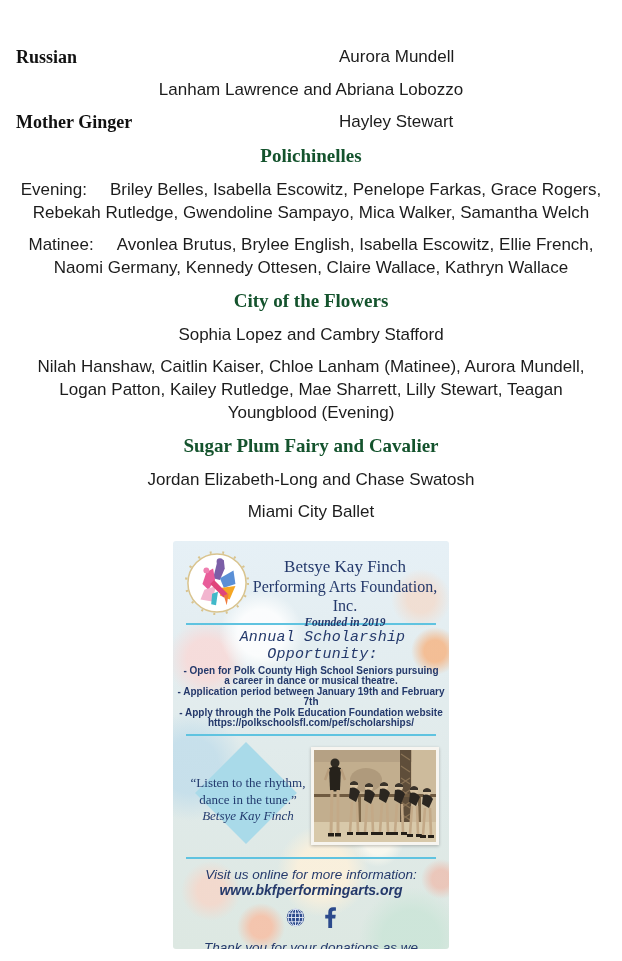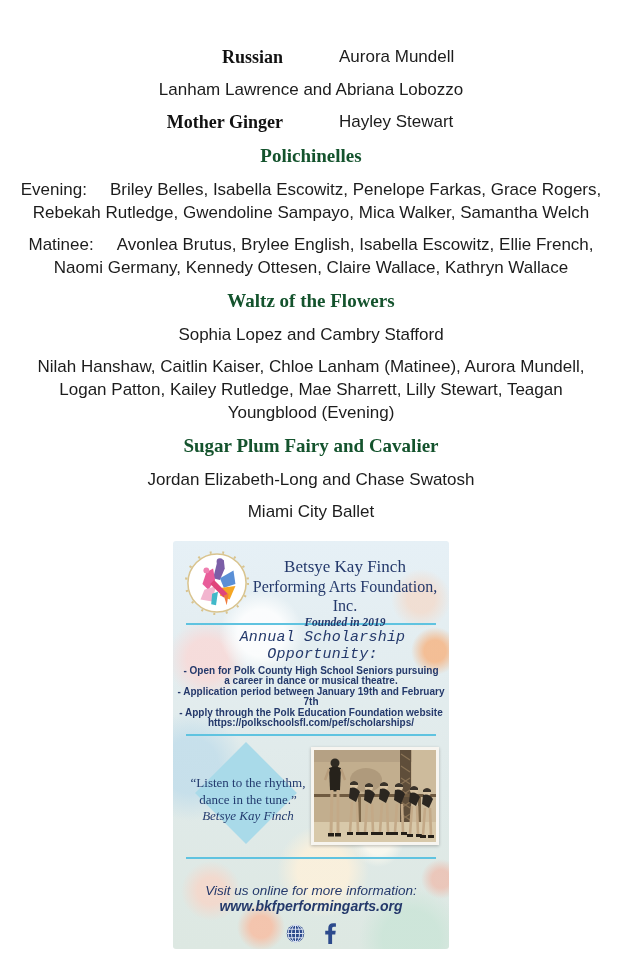--- a/index.html
+++ b/index.html
@@ -4,21 +4,21 @@
 <style>
   html,body{margin:0;padding:0;}
   body{
     width:622px;height:961px;background:#ffffff;overflow:hidden;
     font-family:"Liberation Sans",sans-serif;color:#1c1c1c;
   }
   .cast{padding:36px 16px 0 16px;}
   .cast p{margin:9px 0;line-height:23px;font-size:17px;text-align:center;}
   .pair{display:grid;grid-template-columns:1fr 1fr;margin:9px 0;line-height:24px;}
   .pair .role{
-    text-align:right;padding-right:28px;
+    text-align:left;padding-right:28px;
     font-family:"Liberation Serif",serif;font-weight:700;font-size:18px;color:#111;
   }
   .pair .pnames{text-align:left;padding-left:28px;font-size:17px;}
   .cast h3{
     margin:10px 0;text-align:center;font-family:"Liberation Serif",serif;
     font-weight:700;font-size:19px;color:#14532d;line-height:24px;
   }
   .labeled .label{padding-right:23px;}
 
   
@@ -59,21 +59,21 @@
   }
   .quote-box{
     position:absolute;left:6px;top:32px;width:138px;text-align:center;
     font-family:"Liberation Serif",serif;font-size:13px;line-height:16.5px;color:#223a6e;
   }
   .quote-author{font-style:italic;}
   .photo{
     position:absolute;left:138px;top:4px;width:122px;height:92px;background:#c6b494;
     border:3px solid #f7f5f0;box-shadow:0 1px 3px rgba(0,0,0,.25);
   }
-  .visit{ text-align:center;font-style:italic;font-size:13.5px;line-height:15.5px;margin-top:24px;}
+  .visit{ text-align:center;font-style:italic;font-size:13.5px;line-height:15.5px;margin-top:8px;}
   .visit2{font-weight:700;font-size:14px;}
   .icons{display:flex;justify-content:center;align-items:center;gap:18px;margin-top:11px;height:20px;}
   .thanks{
     width:250px;margin:11px auto 0 auto;text-align:center;font-style:italic;
     font-size:13.5px;line-height:15.5px;
   }
 </style>
 </head>
 <body>
 
@@ -92,21 +92,21 @@
       <span class="role">Mother Ginger</span>
       <span class="pnames">Hayley Stewart</span>
     </div>
 
     <h3>Polichinelles</h3>
 
     <p class="labeled"><span class="label">Evening:</span><span>Briley Belles, Isabella Escowitz, Penelope Farkas, Grace Rogers, Rebekah Rutledge, Gwendoline Sampayo, Mica Walker, Samantha Welch</span></p>
 
     <p class="labeled"><span class="label">Matinee:</span><span>Avonlea Brutus, Brylee English, Isabella Escowitz, Ellie French, Naomi Germany, Kennedy Ottesen, Claire Wallace, Kathryn Wallace</span></p>
 
-    <h3>Waltz of the Flowers</h3>
+    <h3>City of the Flowers</h3>
 
     <p>Sophia Lopez and Cambry Stafford</p>
     <p>Nilah Hanshaw, Caitlin Kaiser, Chloe Lanham (Matinee), Aurora Mundell, Logan Patton, Kailey Rutledge, Mae Sharrett, Lilly Stewart, Teagan Youngblood (Evening)</p>
 
     <h3>Sugar Plum Fairy and Cavalier</h3>
 
     <p>Jordan Elizabeth-Long and Chase Swatosh</p>
     <p>Miami City Ballet</p>
 
   </section>

